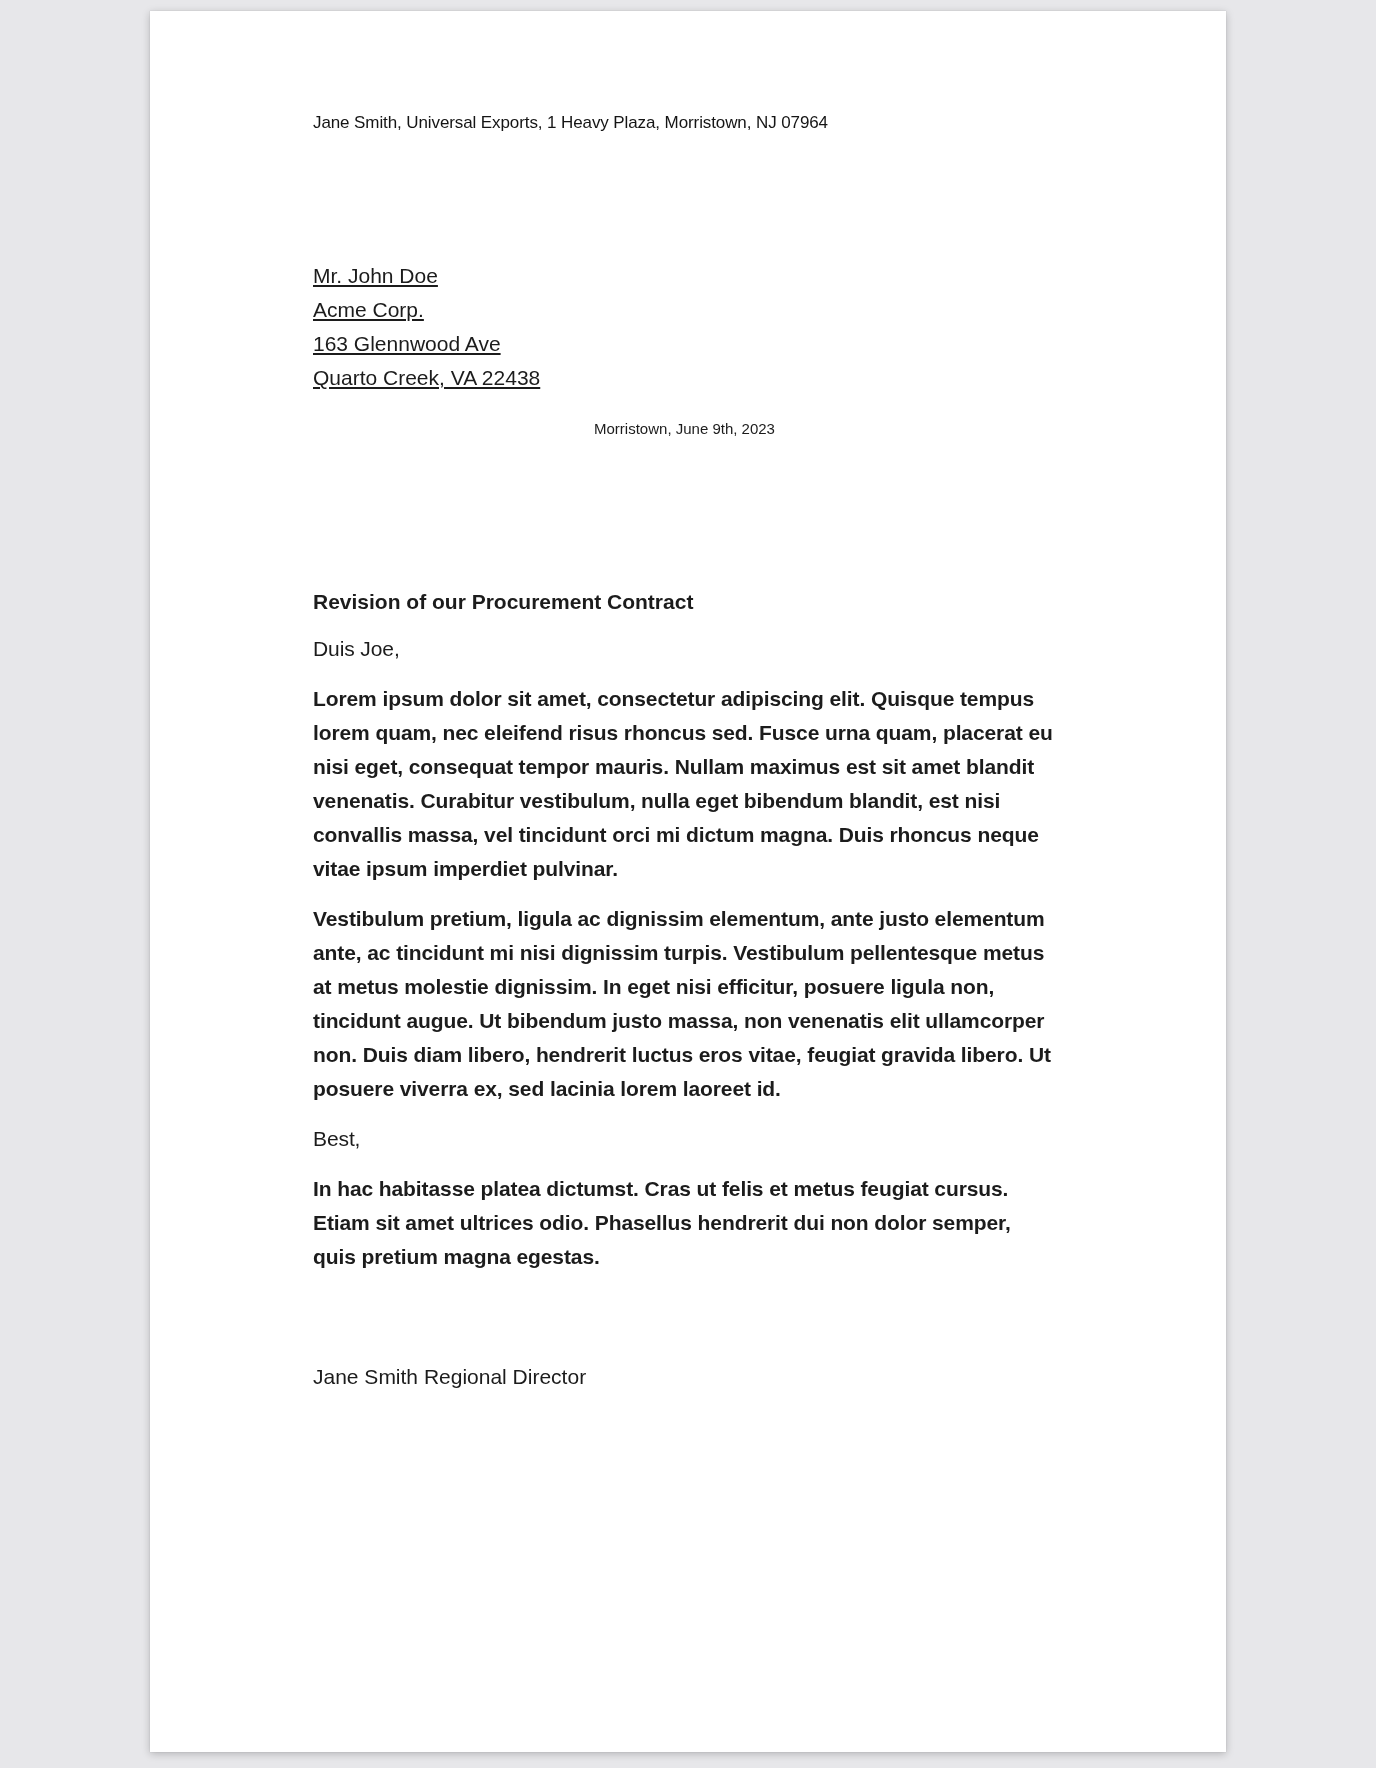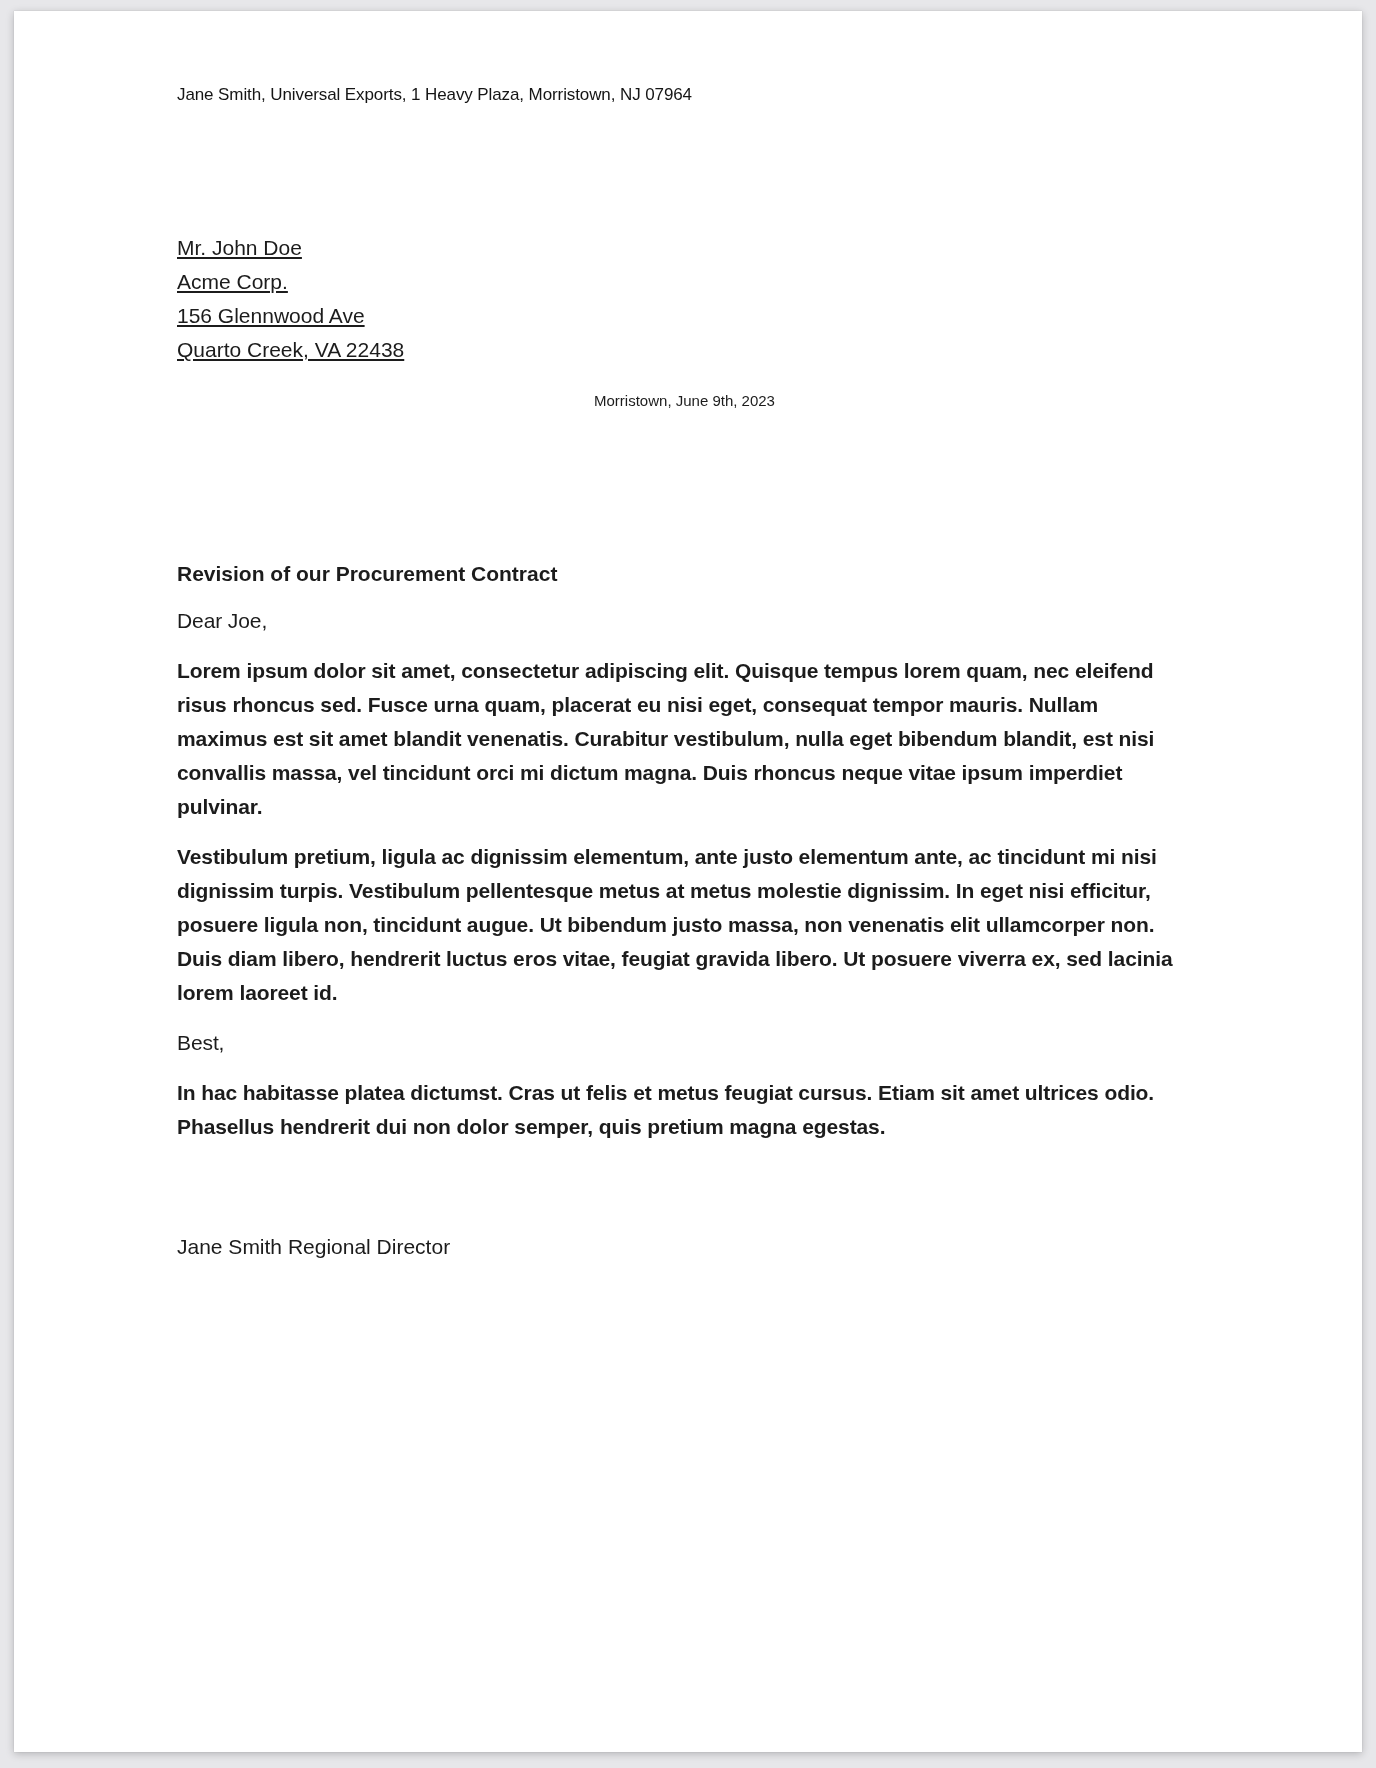--- a/index.html
+++ b/index.html
@@ -9,26 +9,26 @@
     background: #e7e7ea;
     font-family: "Liberation Sans", "DejaVu Sans", sans-serif;
   }
   .viewer {
     width: 1376px;
     min-height: 1768px;
     background: #e7e7ea;
     padding: 11px 0 16px 0;
   }
   .paper {
-    width: 1348px;
+    width: 1076px;
     min-height: 1741px;
     margin: 0 auto;
     background: #ffffff;
     box-shadow: 0 0 1px rgba(0,0,0,0.18), 0 2px 8px rgba(0,0,0,0.22);
-    padding: 72px 170px 200px 163px;
+    padding: 100px 170px 200px 163px;
     color: #1c1c1c;
   }
   .sender {
     font-size: 17px;
     line-height: 23px;
     letter-spacing: -0.1px;
     color: #151515;
   }
   .recipient {
     margin-top: 125px;
@@ -66,29 +66,29 @@
 <body>
 
 <div class="viewer">
   <div class="paper">
 
     <div class="sender">Jane Smith, Universal Exports, 1 Heavy Plaza, Morristown, NJ 07964</div>
 
     <div class="recipient">
       <div>Mr. John Doe</div>
       <div>Acme Corp.</div>
-      <div>156 Glennwood Ave</div>
+      <div>163 Glennwood Ave</div>
       <div>Quarto Creek, VA 22438</div>
     </div>
 
     <div class="date">Morristown, June 9th, 2023</div>
 
     <div class="subject">Revision of our Procurement Contract</div>
 
-    <p class="letter-text salutation">Dear Joe,</p>
+    <p class="letter-text salutation">Duis Joe,</p>
 
     <p class="letter-text body-par">Lorem ipsum dolor sit amet, consectetur adipiscing elit. Quisque tempus lorem quam, nec eleifend risus rhoncus sed. Fusce urna quam, placerat eu nisi eget, consequat tempor mauris. Nullam maximus est sit amet blandit venenatis. Curabitur vestibulum, nulla eget bibendum blandit, est nisi convallis massa, vel tincidunt orci mi dictum magna. Duis rhoncus neque vitae ipsum imperdiet pulvinar.</p>
 
     <p class="letter-text body-par">Vestibulum pretium, ligula ac dignissim elementum, ante justo elementum ante, ac tincidunt mi nisi dignissim turpis. Vestibulum pellentesque metus at metus molestie dignissim. In eget nisi efficitur, posuere ligula non, tincidunt augue. Ut bibendum justo massa, non venenatis elit ullamcorper non. Duis diam libero, hendrerit luctus eros vitae, feugiat gravida libero. Ut posuere viverra ex, sed lacinia lorem laoreet id.</p>
 
     <p class="letter-text closing">Best,</p>
 
     <p class="letter-text body-par">In hac habitasse platea dictumst. Cras ut felis et metus feugiat cursus. Etiam sit amet ultrices odio. Phasellus hendrerit dui non dolor semper, quis pretium magna egestas.</p>
 
     <div class="signature">Jane Smith Regional Director</div>

